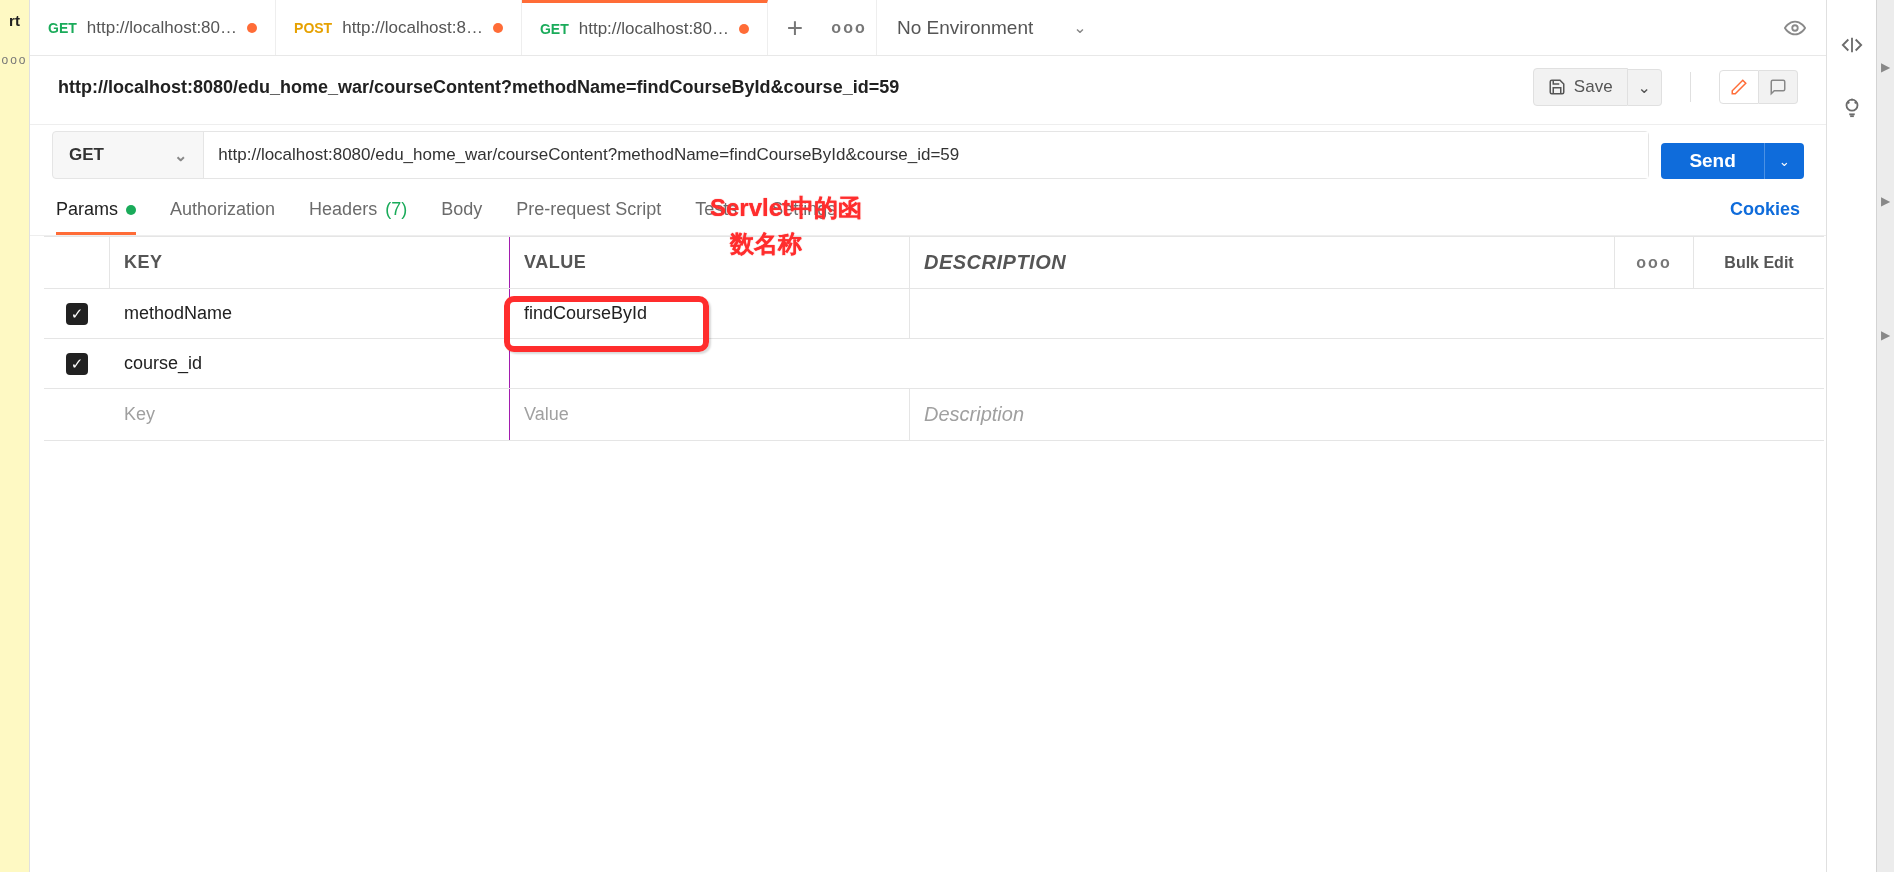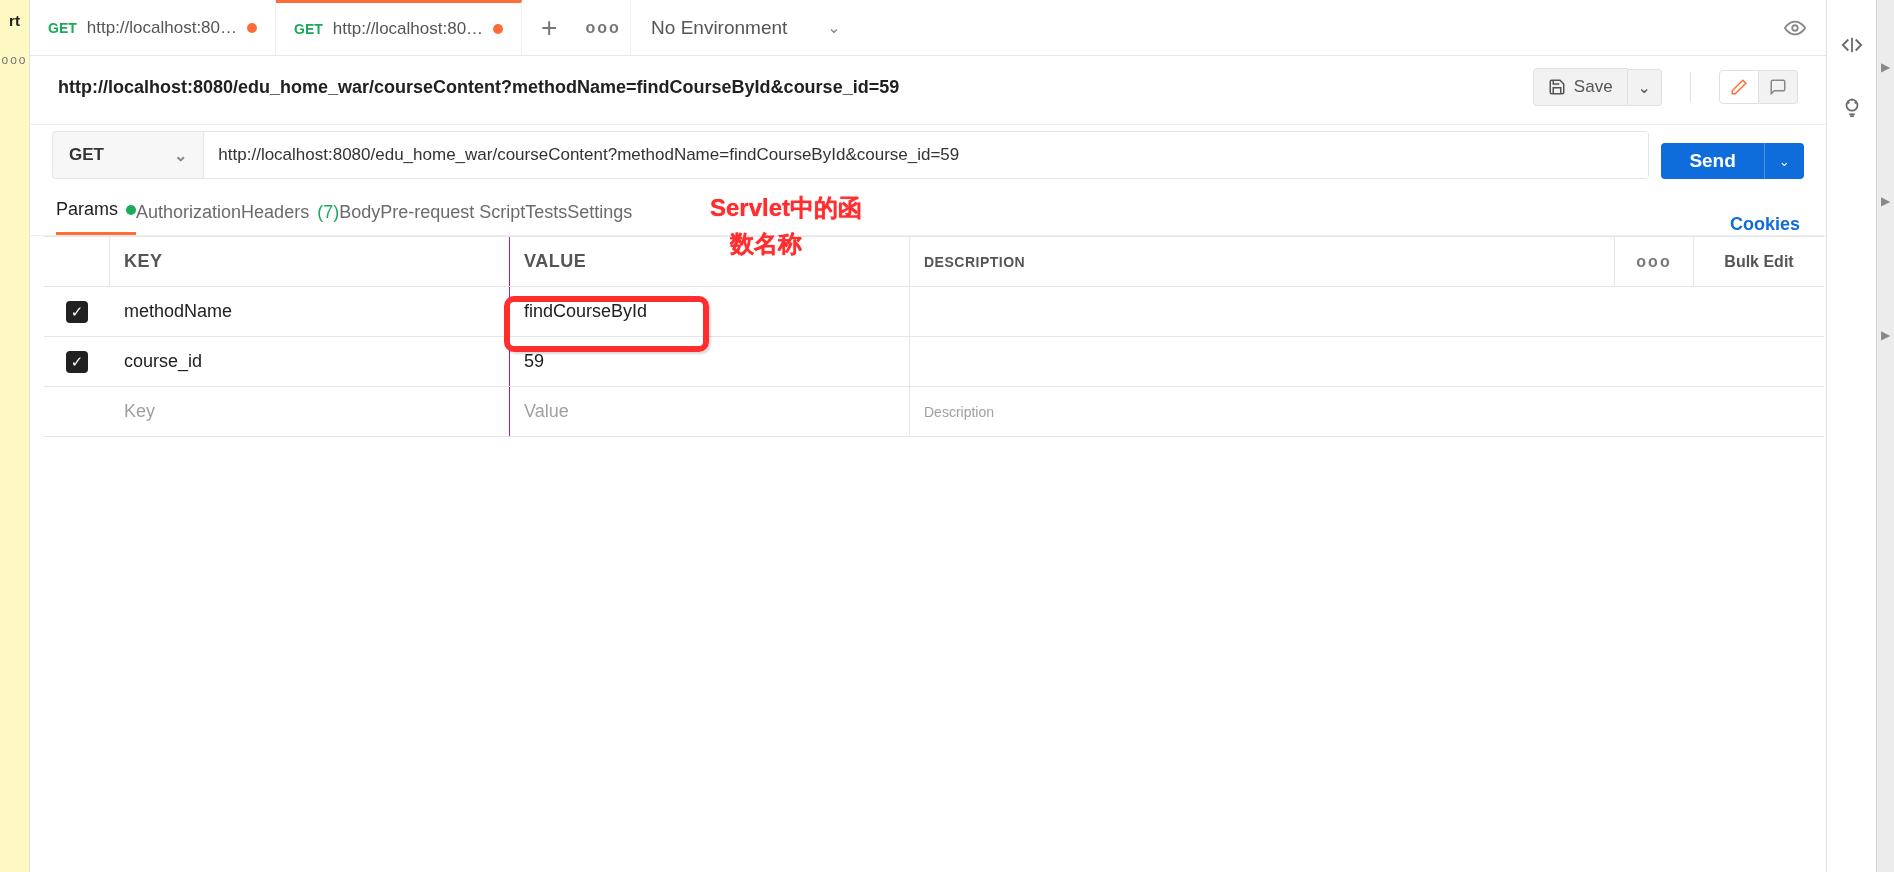--- a/index.html
+++ b/index.html
@@ -31,35 +31,35 @@
 .icon-btn { border: 1px solid #e0e0e0; border-radius: 4px; padding: 7px 10px; cursor: pointer; color: #888; background: #fff; }
 .icon-btn.pencil { color: #ff6c37; }
 .icon-btn.comment { background: #f2f2f2; border-left: none; }
 .url-row { display: flex; align-items: stretch; padding: 6px 22px 10px 22px; gap: 12px; }
 .url-box { flex: 1; display: flex; background: #f7f7f7; border: 1px solid #e5e5e5; border-radius: 4px; height: 48px; }
 .method-select { display: flex; align-items: center; gap: 70px; padding: 0 16px; border-right: 1px solid #e5e5e5; font-weight: 600; color: #333; font-size: 17px; cursor: pointer; }
 .url-input { flex: 1; display: flex; align-items: center; padding: 0 14px; font-size: 17px; color: #333; background: #fff; }
 .send-area { display: flex; margin-top: 12px; }
 .send-btn { background: #0f6cdb; color: #fff; border: none; border-radius: 4px 0 0 4px; padding: 0 28px; font-size: 19px; font-weight: 600; cursor: pointer; }
 .send-chev { background: #0f6cdb; border: none; border-left: 1px solid rgba(255,255,255,0.25); color: #fff; border-radius: 0 4px 4px 0; padding: 0 14px; cursor: pointer; }
-.sub-tabs { display: flex; align-items: flex-end; padding: 10px 26px 0 26px; border-bottom: 1px solid #eee; position: relative; }
+.sub-tabs { display: flex; align-items: flex-start; padding: 10px 26px 0 26px; gap: 34px; border-bottom: 1px solid #eee; position: relative; }
 .sub-tab { padding-bottom: 12px; color: #6b6b6b; font-size: 18px; cursor: pointer; display: flex; align-items: center; gap: 8px; }
 .sub-tab.active { color: #212121; border-bottom: 3px solid #ff6c37; font-weight: 500; }
 .green-dot { width: 10px; height: 10px; background: #1aab5a; border-radius: 50%; }
 .headers-count { color: #1aab5a; }
 .cookies-link { position: absolute; right: 26px; color: #0f6cdb; font-weight: 600; font-size: 18px; cursor: pointer; }
 .section-label { padding: 14px 28px 10px 28px; color: #6b6b6b; font-weight: 600; font-size: 18px; }
 .annotation { position: absolute; color: #ff2d2d; font-weight: 800; font-size: 24px; text-shadow: 0 0 1px #ff2d2d; pointer-events:none; }
 .params-table { border-top: 1px solid #e5e5e5; border-bottom: 1px solid #e5e5e5; margin: 0 2px 0 14px; }
 .pt-head, .pt-row { display: flex; align-items: stretch; border-bottom: 1px solid #e5e5e5; }
 .pt-row:last-child { border-bottom: none; }
 .pt-check { width: 66px; display: flex; align-items: center; justify-content: center; }
 .pt-key { width: 400px; padding: 14px 14px; display: flex; align-items: center; font-size: 18px; border-right: 1px solid #a21caf; }
 .pt-val { width: 400px; padding: 14px 14px; display: flex; align-items: center; font-size: 18px; border-right: 1px solid #e5e5e5; }
-.pt-desc { flex: 1; padding: 14px 14px; display: flex; align-items: center; font-size: 14px; }
+.pt-desc { flex: 1; padding: 14px 14px; display: flex; align-items: center; font-size: 20px; font-style: italic; }
 .pt-head .pt-key, .pt-head .pt-val, .pt-head .pt-desc { font-weight: 700; color: #555; letter-spacing: 0.5px; }
 .pt-head .pt-check { border-right: 1px solid #e5e5e5; }
 .pt-actions { width: 80px; display: flex; align-items: center; justify-content: center; border-left: 1px solid #e5e5e5; border-right: 1px solid #e5e5e5; color: #777; letter-spacing: 2px; cursor: pointer; font-weight:700;}
 .bulk { width: 130px; display:flex; align-items:center; justify-content:center; font-weight:700; color:#555; cursor:pointer;}
 .chk { width: 22px; height: 22px; border-radius: 4px; background: #212121; display: flex; align-items: center; justify-content: center; color: #fff; font-size: 15px; }
 .ph { color: #a0a0a0; }
 .right-rail { width: 50px; border-left: 1px solid #e0e0e0; display: flex; flex-direction: column; align-items: center; gap: 40px; padding-top: 34px; color: #6b6b6b; }
 .end-rail { width: 18px; background: #ececec; border-left: 1px solid #d4d4d4; display:flex; flex-direction:column; align-items:center; justify-content:flex-start; gap:120px; padding-top:60px; color:#888;}
 .end-rail .tri { font-size: 12px; }
 .red-box { position: absolute; border: 6px solid #ff2d2d; border-radius: 10px; pointer-events: none; box-shadow: 2px 2px 2px rgba(0,0,0,0.15); }
@@ -76,20 +76,25 @@
   </div>
 
   <div class="main">
 
     <div class="tab-bar">
       <div class="tab">
         <span class="method-get">GET</span>
         <span class="tab-title">http://localhost:80…</span>
         <span class="dirty-dot"></span>
       </div>
+      <div class="tab">
+        <span class="method-post">POST</span>
+        <span class="tab-title">http://localhost:8…</span>
+        <span class="dirty-dot"></span>
+      </div>
       <div class="tab active">
         <span class="method-get">GET</span>
         <span class="tab-title">http://localhost:80…</span>
         <span class="dirty-dot"></span>
       </div>
       <div class="tab-plus">+</div>
       <div class="tab-more">ooo</div>
       <div class="env-bar">
         <div class="env-select">
           <span>No Environment</span>
@@ -210,23 +215,20 @@
           <div class="pt-desc">
               <span></span>
             </div>
         </div>
         <div class="pt-row">
           <div class="pt-check">
               <div class="chk">✓</div>
             </div>
           <div class="pt-key">
               <span>course_id</span>
-            </div>
-          <div class="pt-val">
-              <span>59</span>
             </div>
           <div class="pt-desc">
               <span></span>
             </div>
         </div>
         <div class="pt-row">
           <div class="pt-check"></div>
           <div class="pt-key ph">
               <span>Key</span>
             </div>

